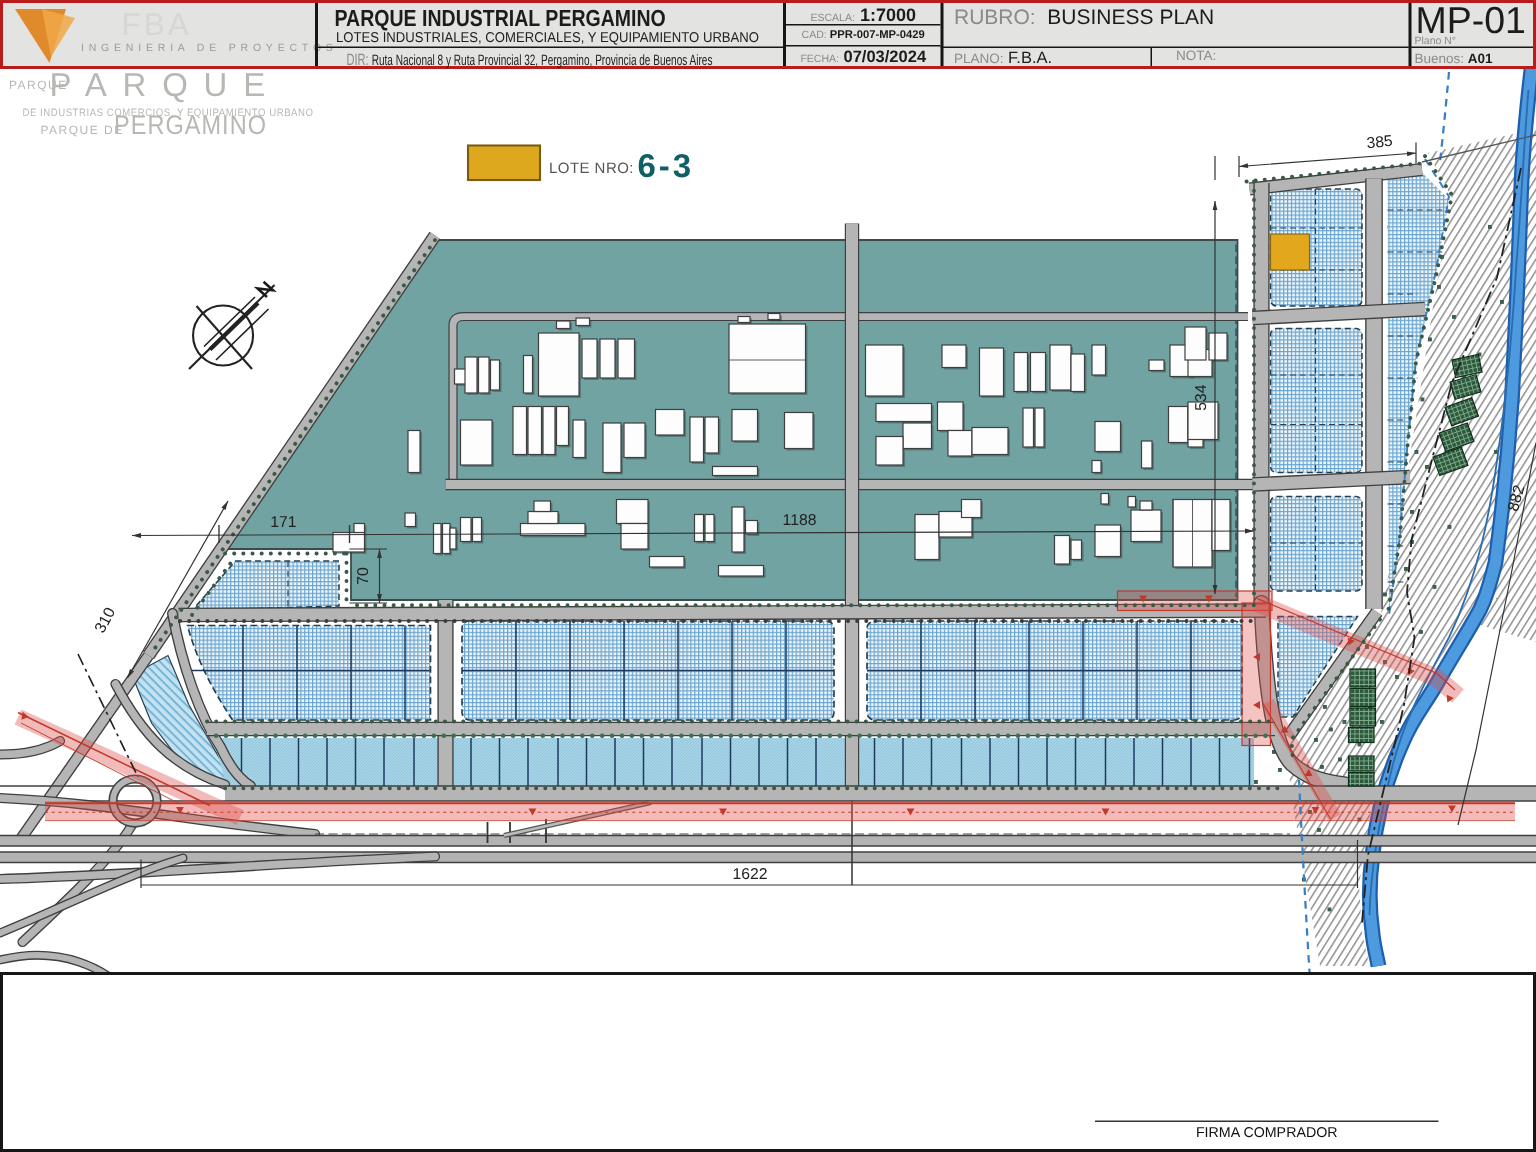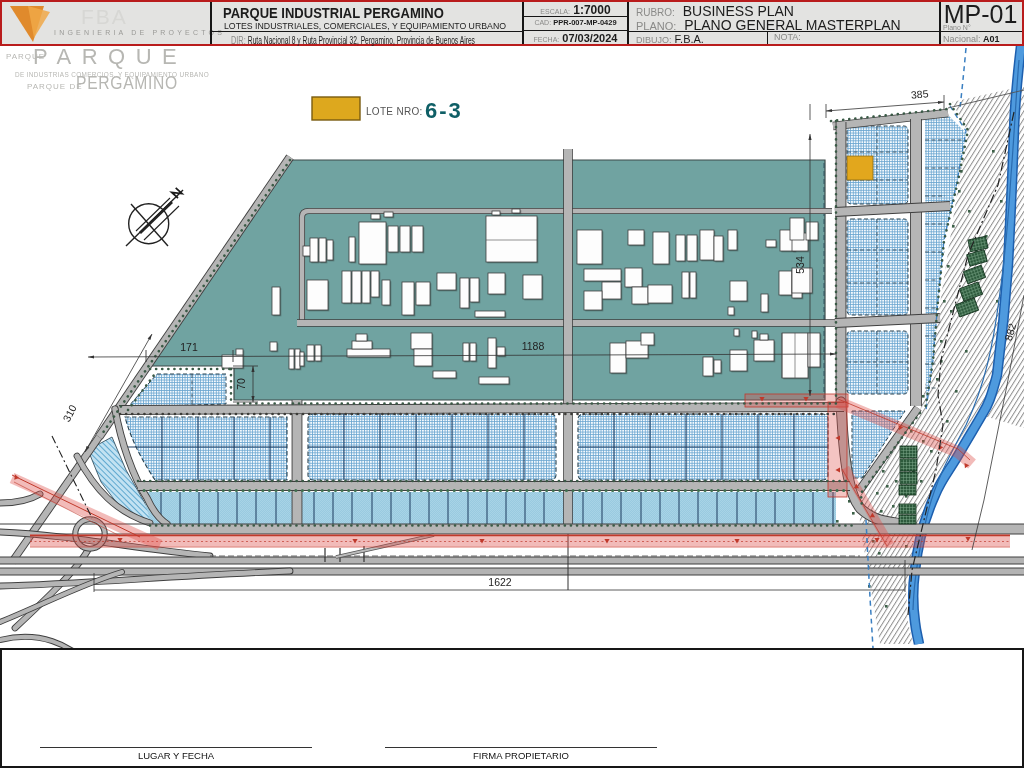--- a/index.html
+++ b/index.html
@@ -548,31 +548,29 @@
  <div class="abs" style="left:222px;top:18px;font-size:9.5px;color:#222;transform:scaleX(0.92);transform-origin:left top">LOTES INDUSTRIALES, COMERCIALES, Y EQUIPAMIENTO URBANO</div>
  <div class="abs" style="left:210px;top:28.5px;width:310px;border-top:1.5px solid #161616"></div>
  <div class="abs" style="left:229px;top:32px;font-size:10px;color:#222;transform:scaleX(0.67);transform-origin:left top"><span class="lab" style="font-size:11px">DIR: </span>Ruta Nacional 8 y Ruta Provincial 32, Pergamino, Provincia de Buenos Aires</div>
  <div class="vl" style="left:520px"></div>
  <div class="abs" style="left:522px;top:1px;width:103px;text-align:center;font-size:12px;color:#1c1c1c"><span class="lab" style="font-size:7px">ESCALA:</span> <b>1:7000</b></div>
  <div class="abs" style="left:520px;top:13.5px;width:105px;border-top:1.5px solid #161616"></div>
  <div class="abs" style="left:522px;top:16px;width:103px;text-align:center;font-size:7.5px;color:#1c1c1c"><span class="lab" style="font-size:7px">CAD:</span> <b>PPR-007-MP-0429</b></div>
  <div class="abs" style="left:520px;top:27.5px;width:105px;border-top:1.5px solid #161616"></div>
  <div class="abs" style="left:522px;top:29.5px;width:103px;text-align:center;font-size:11px;color:#1c1c1c"><span class="lab" style="font-size:7px">FECHA:</span> <b>07/03/2024</b></div>
  <div class="vl" style="left:625px"></div>
- <div class="abs" style="left:634px;top:1px;font-size:14px;color:#1c1c1c"><span class="lab" style="font-size:10px">RUBRO:</span>&nbsp; BUSINESS PLAN</div>
- <div class="abs" style="left:634px;top:15px;font-size:14px;color:#1c1c1c"><span class="lab" style="font-size:11px">PLANO:</span>&nbsp; PLANO GENERAL MASTERPLAN</div>
+ <div class="abs" style="left:634px;top:1px;font-size:14px;color:#1c1c1c"><span class="lab" style="font-size:14px">RUBRO:</span>&nbsp; BUSINESS PLAN</div>
  <div class="abs" style="left:625px;top:28.5px;width:312px;border-top:1.5px solid #161616"></div>
- <div class="abs" style="left:634px;top:31px;font-size:11px;color:#1c1c1c"><span class="lab" style="font-size:9px">DIBUJO:</span> F.B.A.</div>
- <div class="abs" style="left:765px;top:30px;height:12px;border-left:1.5px solid #161616;padding-left:6px;font-size:9px;color:#8a8a88">NOTA:</div>
+ <div class="abs" style="left:634px;top:31px;font-size:11px;color:#1c1c1c"><span class="lab" style="font-size:9px">PLANO:</span> F.B.A.</div>
+ <div class="abs" style="left:765px;top:30px;height:12px;border-left:1.5px solid #161616;padding-left:16px;font-size:9px;color:#8a8a88">NOTA:</div>
  <div class="vl" style="left:937px"></div>
  <div class="abs" style="left:937px;top:-2px;width:83px;text-align:center;font-size:25px;color:#1c1c1c">MP-01</div>
  <div class="abs" style="left:941px;top:22px;font-size:7px;color:#8a8a88">Plano N°</div>
  <div class="abs" style="left:937px;top:29px;width:83px;border-top:1.5px solid #161616"></div>
- <div class="abs" style="left:941px;top:31.5px;font-size:9px;color:#1c1c1c"><span class="lab">Nacional:</span> <b>A01</b></div>
+ <div class="abs" style="left:941px;top:31.5px;font-size:9px;color:#1c1c1c"><span class="lab">Buenos:</span> <b>A01</b></div>
 </div>
 <div class="ghost" style="left:6px;top:52px;font-size:8px;letter-spacing:1px">PARQUE</div>
 <div class="ghost" style="left:33px;top:44px;font-size:22px;letter-spacing:10.5px">PARQUE</div>
 <div class="ghost" style="left:15px;top:69.5px;font-size:7.2px;letter-spacing:0.4px;transform:scaleX(0.89);transform-origin:left top">DE INDUSTRIAS COMERCIOS, Y EQUIPAMIENTO URBANO</div>
 <div class="ghost" style="left:27px;top:82px;font-size:8px;letter-spacing:1px">PARQUE DE</div>
 <div class="ghost" style="left:76px;top:73px;font-size:18px;letter-spacing:0.8px;transform:scaleX(0.87);transform-origin:left top">PERGAMINO</div>
 <div id="footer" class="abs">
- <div class="sig" style="left:38px;width:272px">LUGAR Y FECHA</div>
- <div class="sig" style="left:383px;width:272px">FIRMA PROPIETARIO</div>
+ <div class="sig" style="left:728px;width:229px">FIRMA COMPRADOR</div>
 </div>
 </body></html>

